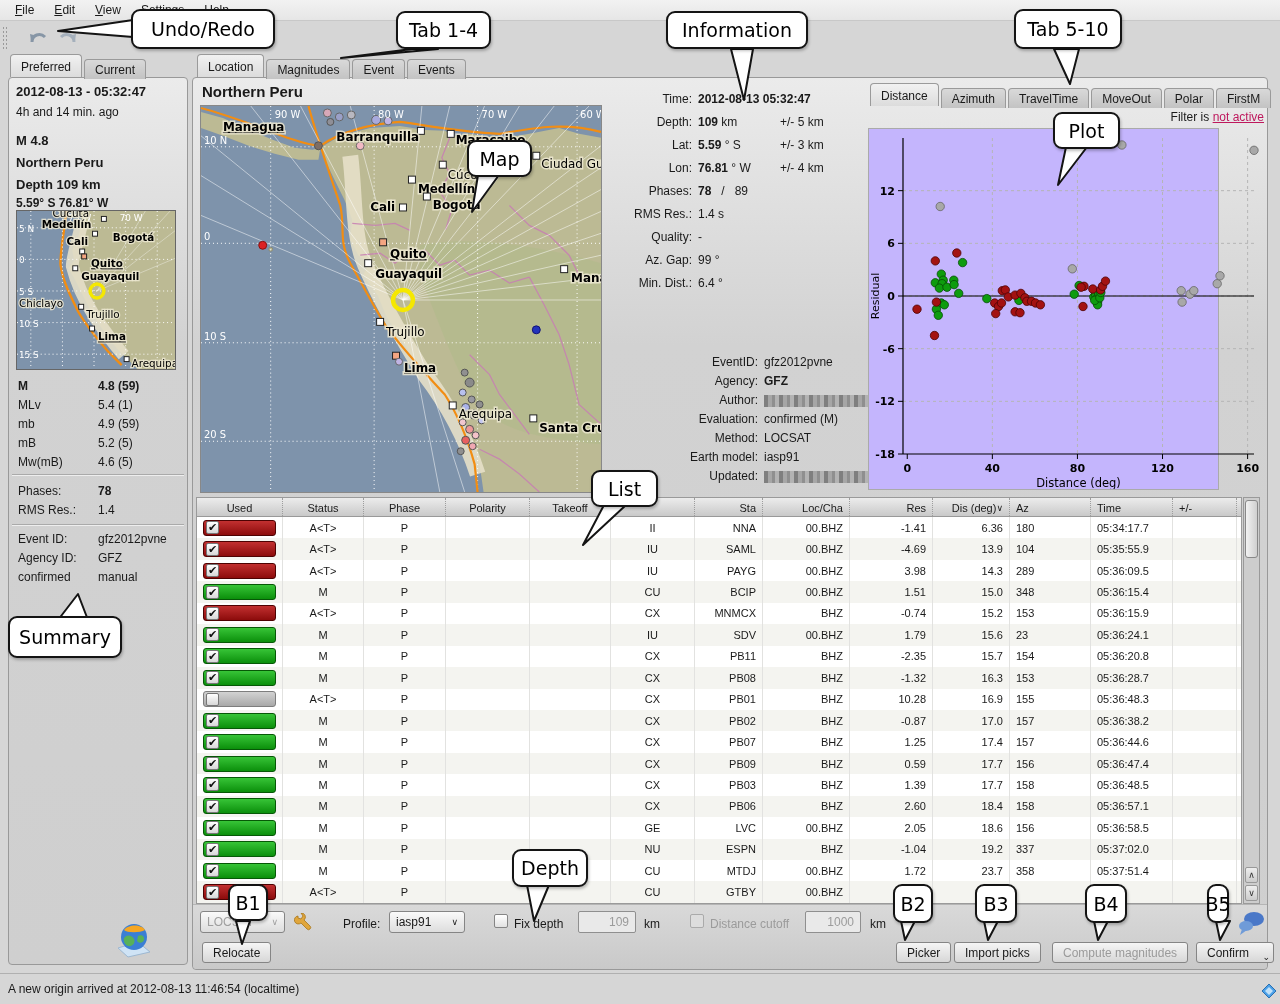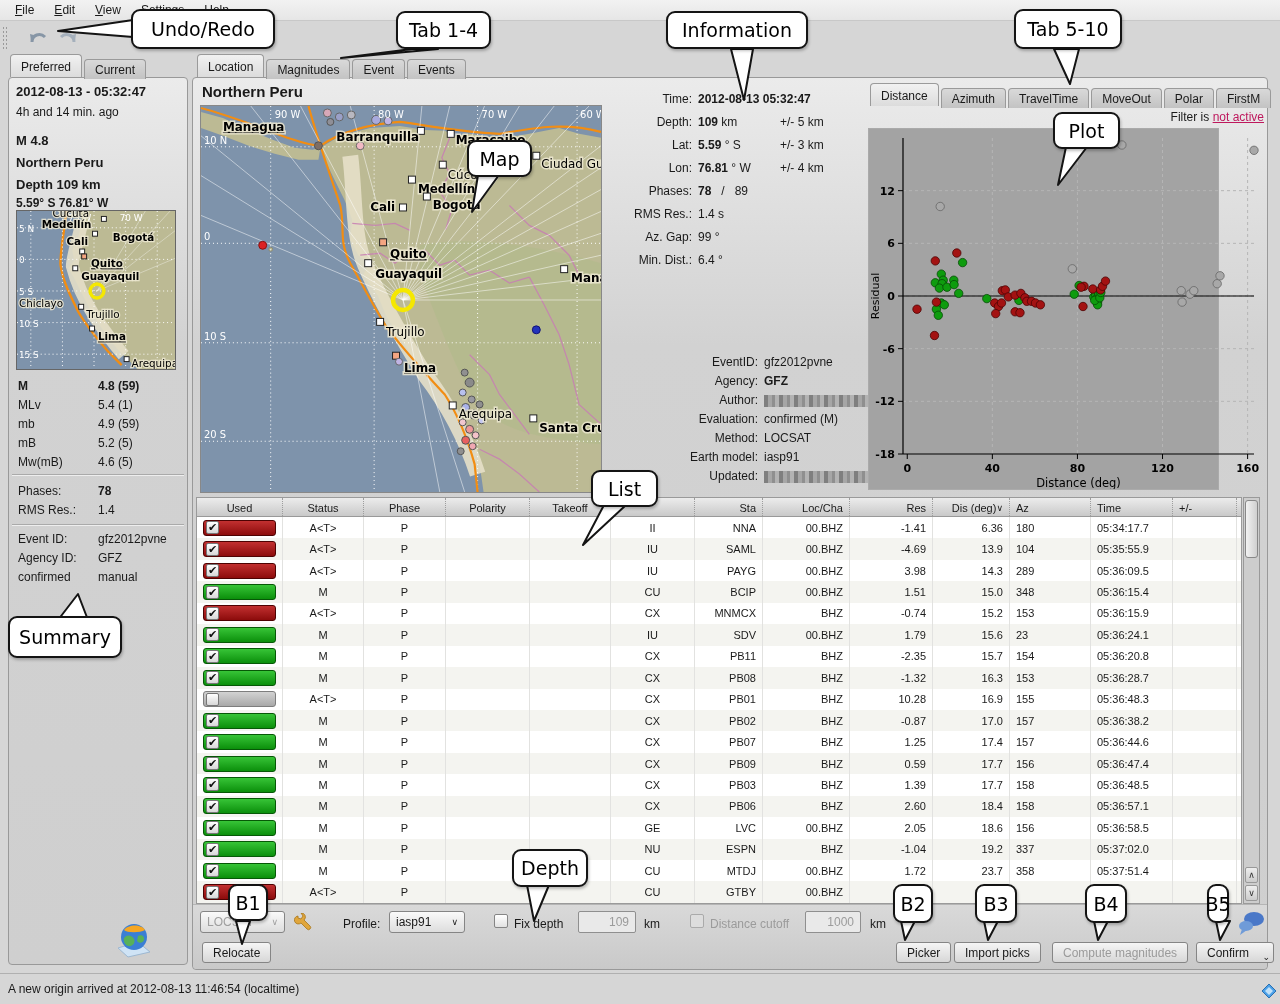--- a/index.html
+++ b/index.html
@@ -51,21 +51,21 @@
   .irow .ilabel { position:absolute; left:0; width:82px; text-align:right; top:4px; }
   .irow .ival  { position:absolute; left:88px; top:4px; white-space:pre; }
   .irow .iextra{ position:absolute; left:170px; top:4px; }
   .brow { position:relative; height:19px; }
   .brow .ilabel { position:absolute; left:0; width:148px; text-align:right; top:2px; }
   .brow .ival   { position:absolute; left:154px; top:2px; }
   .redacted { display:inline-block; height:12px; vertical-align:middle;
     background:repeating-linear-gradient(90deg,#7f7f7f 0 4px,#a6a6a6 4px 8px,#8f8f8f 8px 11px,#b3b3b3 11px 15px); }
 
   
-  #plotwrap { left:868px; top:128px; width:351px; height:362px; background:#a3a3a3; }
+  #plotwrap { left:868px; top:128px; width:351px; height:362px; background:#c4b5fd; }
   .navarr { display:inline-block; width:14px; text-align:center; font-weight:bold; cursor:default; }
   #filterline { font-size:12px; }
   #filterline a { color:#be185d; }
 
   
   #arrtable { left:196px; top:497px; width:1046px; height:407px; background:#fff; border:1px solid #9a9a9a; }
   .tgrid { display:grid; grid-template-columns:86px 81px 82px 84px 81px 84px 68px 87px 83px 77px 81px 82px 64px; }
   #thead { height:19px; background:linear-gradient(#ececec,#c9c9c9); border-bottom:1px solid #999;
     font-size:11px; }
   #thead .hc { padding:2px 6px 0 6px; border-right:1px dotted #9d9d9d; white-space:nowrap; overflow:hidden; }
@@ -430,20 +430,25 @@
       <span class="ilabel">Phases:</span>
       <span class="ival"><b>78</b><span>   /   89</span></span>
       <span class="iextra"></span>
     </div>
     <div class="irow">
       <span class="ilabel">RMS Res.:</span>
       <span class="ival"><b></b><span>1.4 s</span></span>
       <span class="iextra"></span>
     </div>
     <div class="irow">
+      <span class="ilabel">Quality:</span>
+      <span class="ival"><b></b><span>-</span></span>
+      <span class="iextra"></span>
+    </div>
+    <div class="irow">
       <span class="ilabel">Az. Gap:</span>
       <span class="ival"><b></b><span>99 °</span></span>
       <span class="iextra"></span>
     </div>
     <div class="irow">
       <span class="ilabel">Min. Dist.:</span>
       <span class="ival"><b></b><span>6.4 °</span></span>
       <span class="iextra"></span>
     </div>
   </div>

